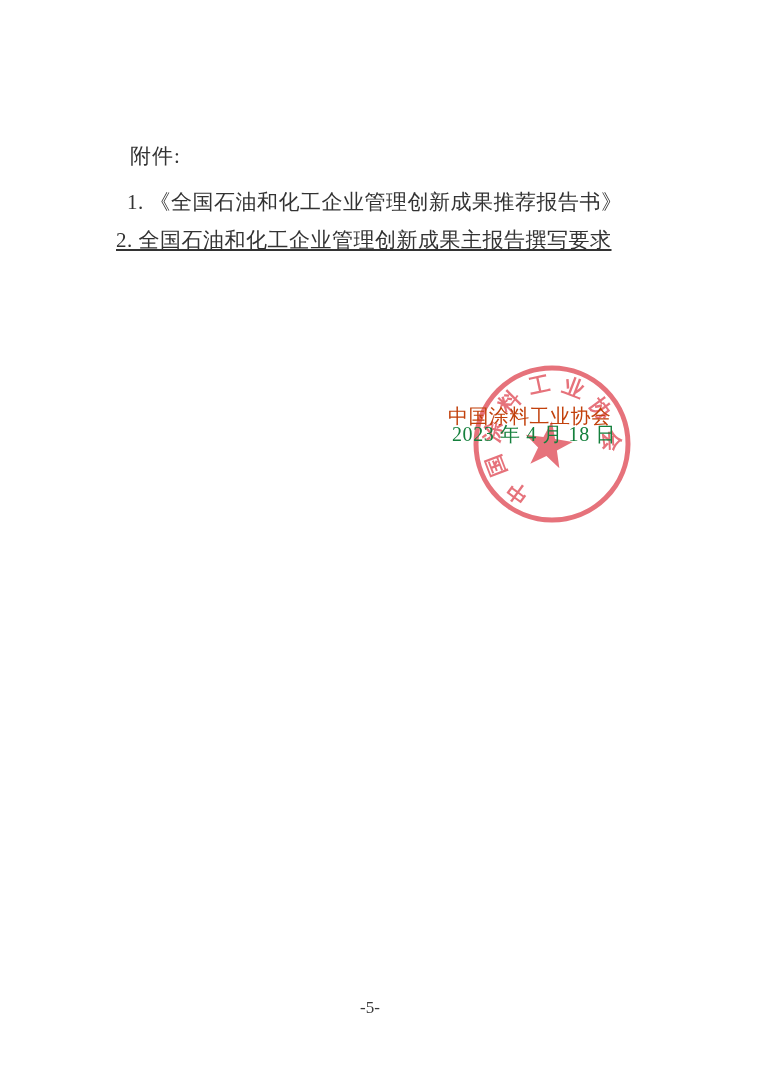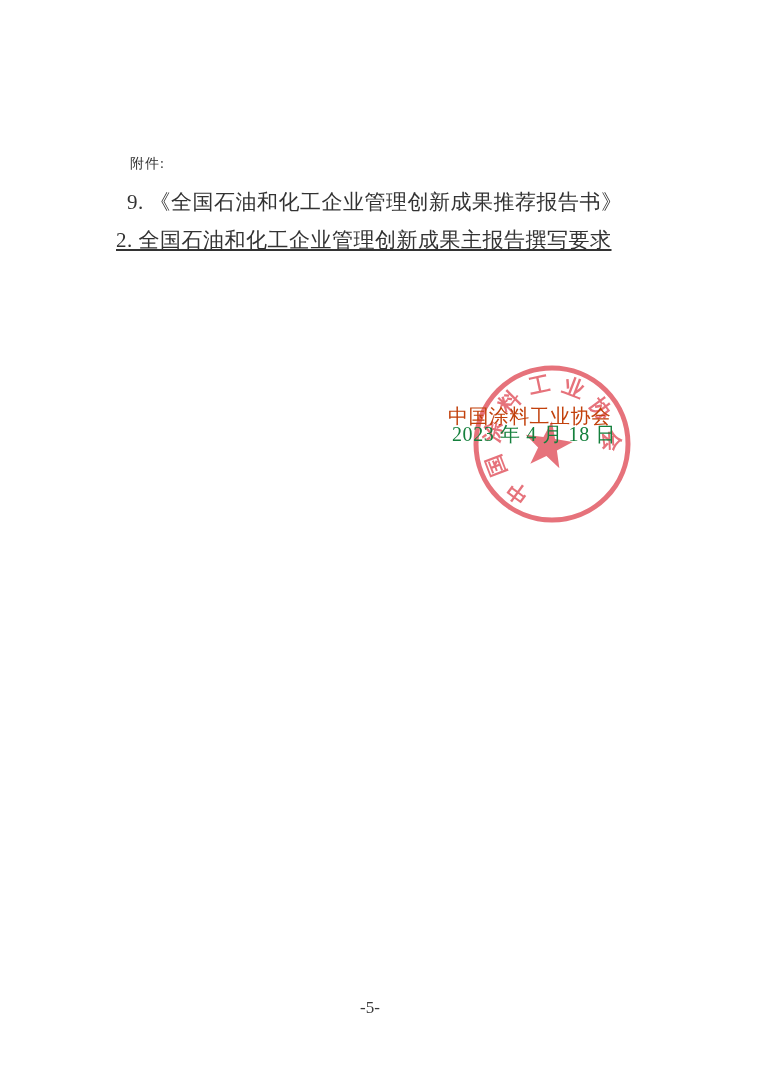--- a/index.html
+++ b/index.html
@@ -12,22 +12,22 @@
     width: 760px;
     height: 1074px;
     background: #ffffff;
     overflow: hidden;
     font-family: "Liberation Serif", "DejaVu Serif", serif;
     color: #333333;
   }
   .attach-label {
     position: absolute;
     left: 130px;
-    top: 151px;
-    font-size: 14px;
+    top: 143px;
+    font-size: 21px;
     line-height: 26px;
     letter-spacing: 1px;
     white-space: pre;
   }
   .attach-item {
     position: absolute;
     font-size: 21px;
     line-height: 26px;
     letter-spacing: 0.5px;
     white-space: pre;
@@ -83,21 +83,21 @@
     color: #3a3a3a;
   }
 </style>
 </head>
 <body>
 
 <div class="page">
 
   <div class="attach-label">附件:</div>
 
-  <div class="attach-item i1">9. 《全国石油和化工企业管理创新成果推荐报告书》</div>
+  <div class="attach-item i1">1. 《全国石油和化工企业管理创新成果推荐报告书》</div>
 
   <div class="attach-item i2">2. 全国石油和化工企业管理创新成果主报告撰写要求</div>
 
 
   <svg class="stamp" viewBox="0 0 200 200">
     <circle cx="100" cy="100" r="76" stroke="#e25a64"></circle>
     <polygon transform="translate(96,102) rotate(9)" points="0,-25 5.9,-8.1 23.8,-7.7 9.5,3.1 14.7,20.2 0,10 -14.7,20.2 -9.5,3.1 -23.8,-7.7 -5.9,-8.1" fill="#e25a64"></polygon>
     <g>
       <text transform="translate(100,100) rotate(-144) translate(0,-60)" text-anchor="middle" dominant-baseline="central" fill="#e25a64">中</text>
       <text transform="translate(100,100) rotate(-111) translate(0,-60)" text-anchor="middle" dominant-baseline="central" fill="#e25a64">国</text>

